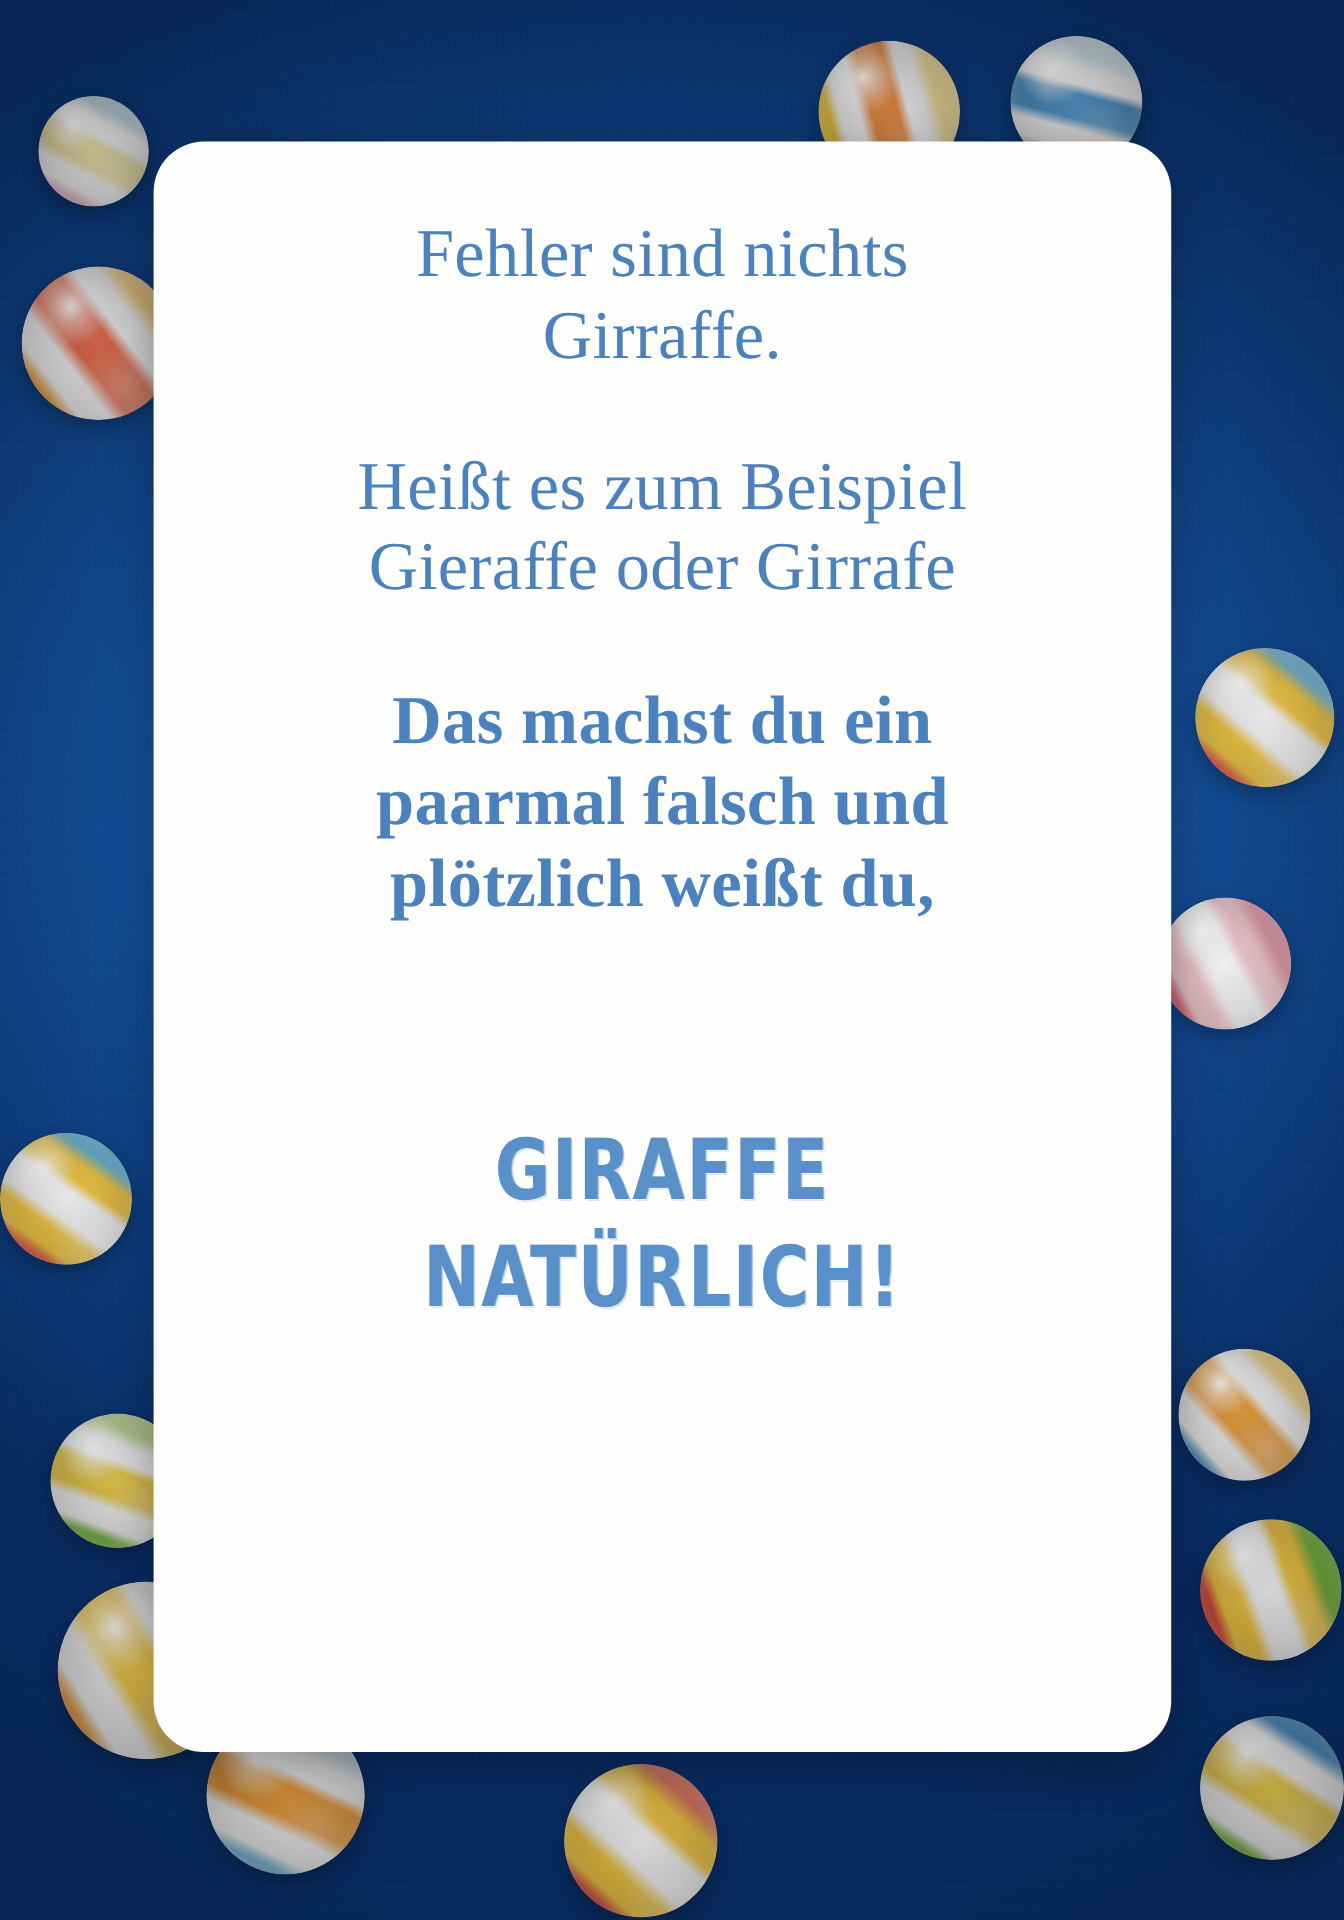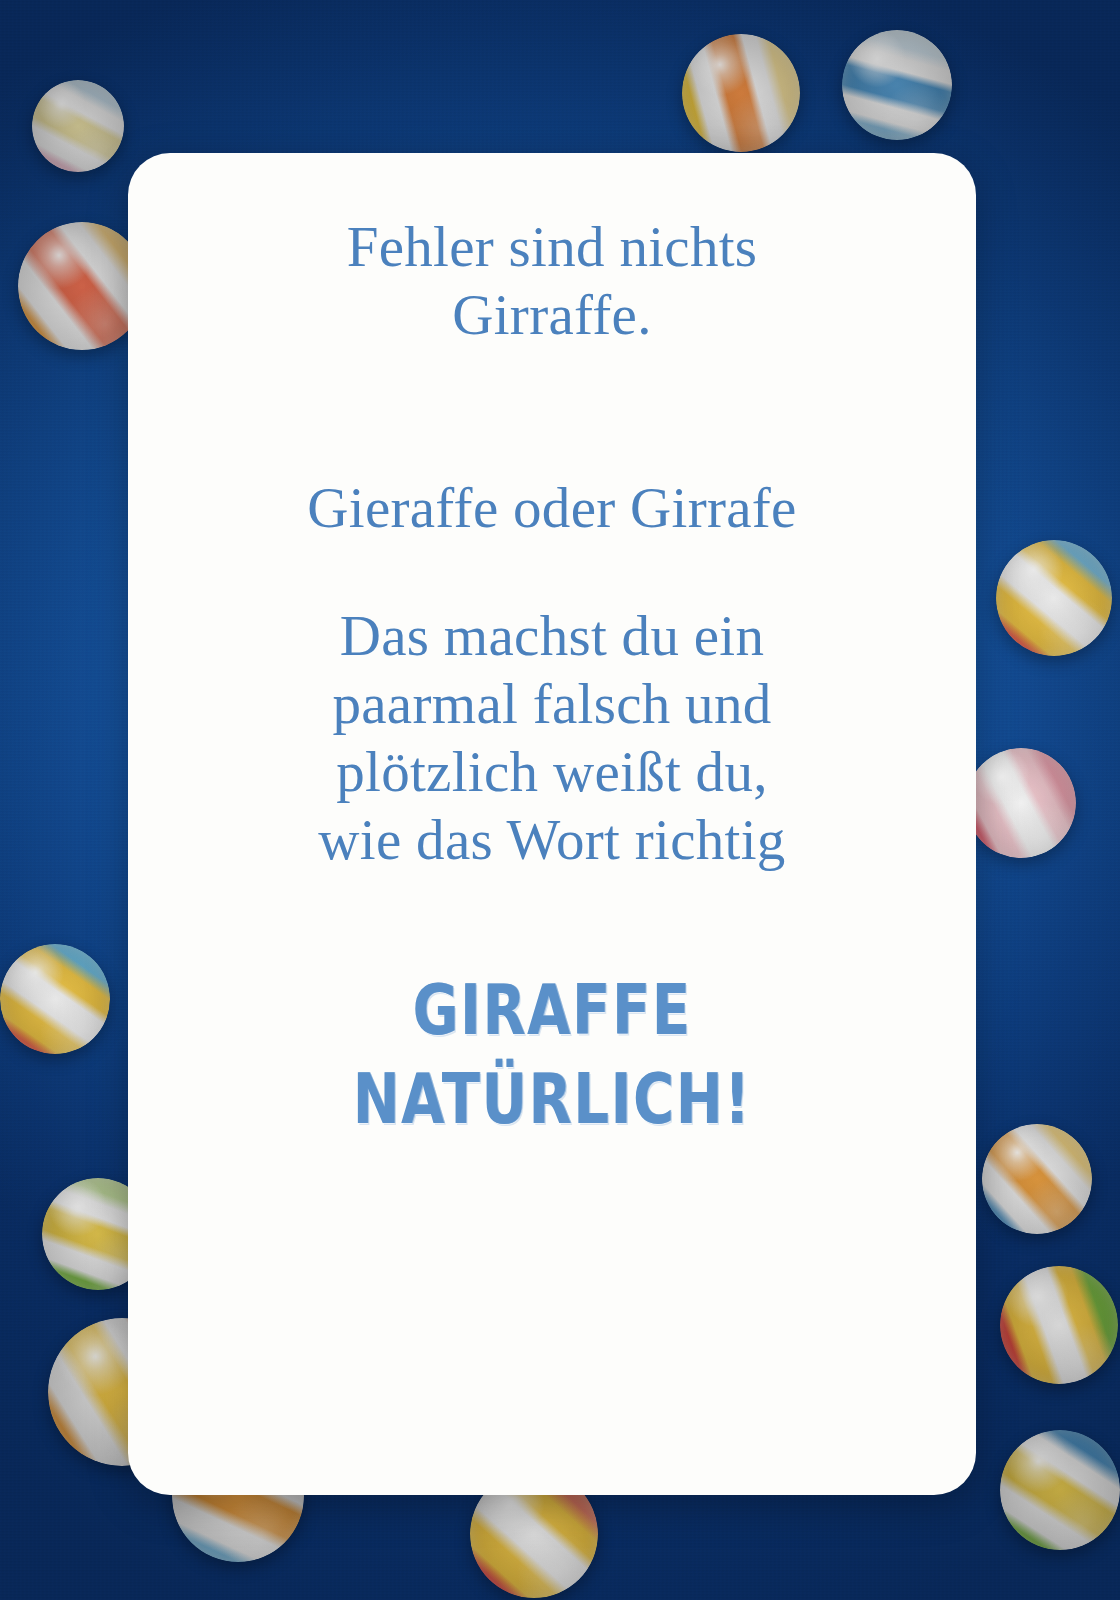--- a/index.html
+++ b/index.html
@@ -71,33 +71,32 @@
     background: #fdfdfb;
     border-radius: 42px;
     box-shadow: 0 10px 40px rgba(0,0,0,0.28);
     z-index: 5;
     display: flex;
     flex-direction: column;
     align-items: center;
     justify-content: flex-start;
     box-sizing: border-box;
     padding: 54px 70px 40px 70px;
-    margin-top: 35px;
   }
   .block {
     color: #4b81bd;
     text-align: center;
     font-size: 57px;
     line-height: 1.19;
     letter-spacing: 0.3px;
     width: 100%;
   }
   .block.b1 { margin-top: 6px; }
   .block.b2 { margin-top: 58px; }
-  .block.b3 { margin-top: 60px; }
+  .block.b3 { margin-top: 60px; font-weight: bold; }
 
   .shout {
     margin-top: 92px;
     text-align: center;
     width: 100%;
     font-family: "DejaVu Sans", sans-serif;
     color: #5a90c9;
     font-weight: 700;
     font-size: 70px;
     line-height: 1.28;
@@ -194,29 +193,29 @@
   <div class="vignette"></div>
 
   <div class="card">
 
     <div class="block b1">
       <span class="line">Fehler sind nichts</span><br>
       <span class="line">Girraffe.</span>
     </div>
 
     <div class="block b2">
-      <br>
+      <span class="line">Heißt es zum Beispiel</span><br>
       <span class="line">Gieraffe oder Girrafe</span><br>
     </div>
 
     <div class="block b3">
       <span class="line">Das machst du ein</span><br>
       <span class="line">paarmal falsch und</span><br>
       <span class="line">plötzlich weißt du,</span><br>
-      <span class="line">wie das Wort richtig</span><br>
+      <br>
     </div>
 
     <div class="shout">
       <span class="line">GIRAFFE</span>
       <span class="line">NATÜRLICH!</span>
     </div>
 
   </div>
 </div>
 

